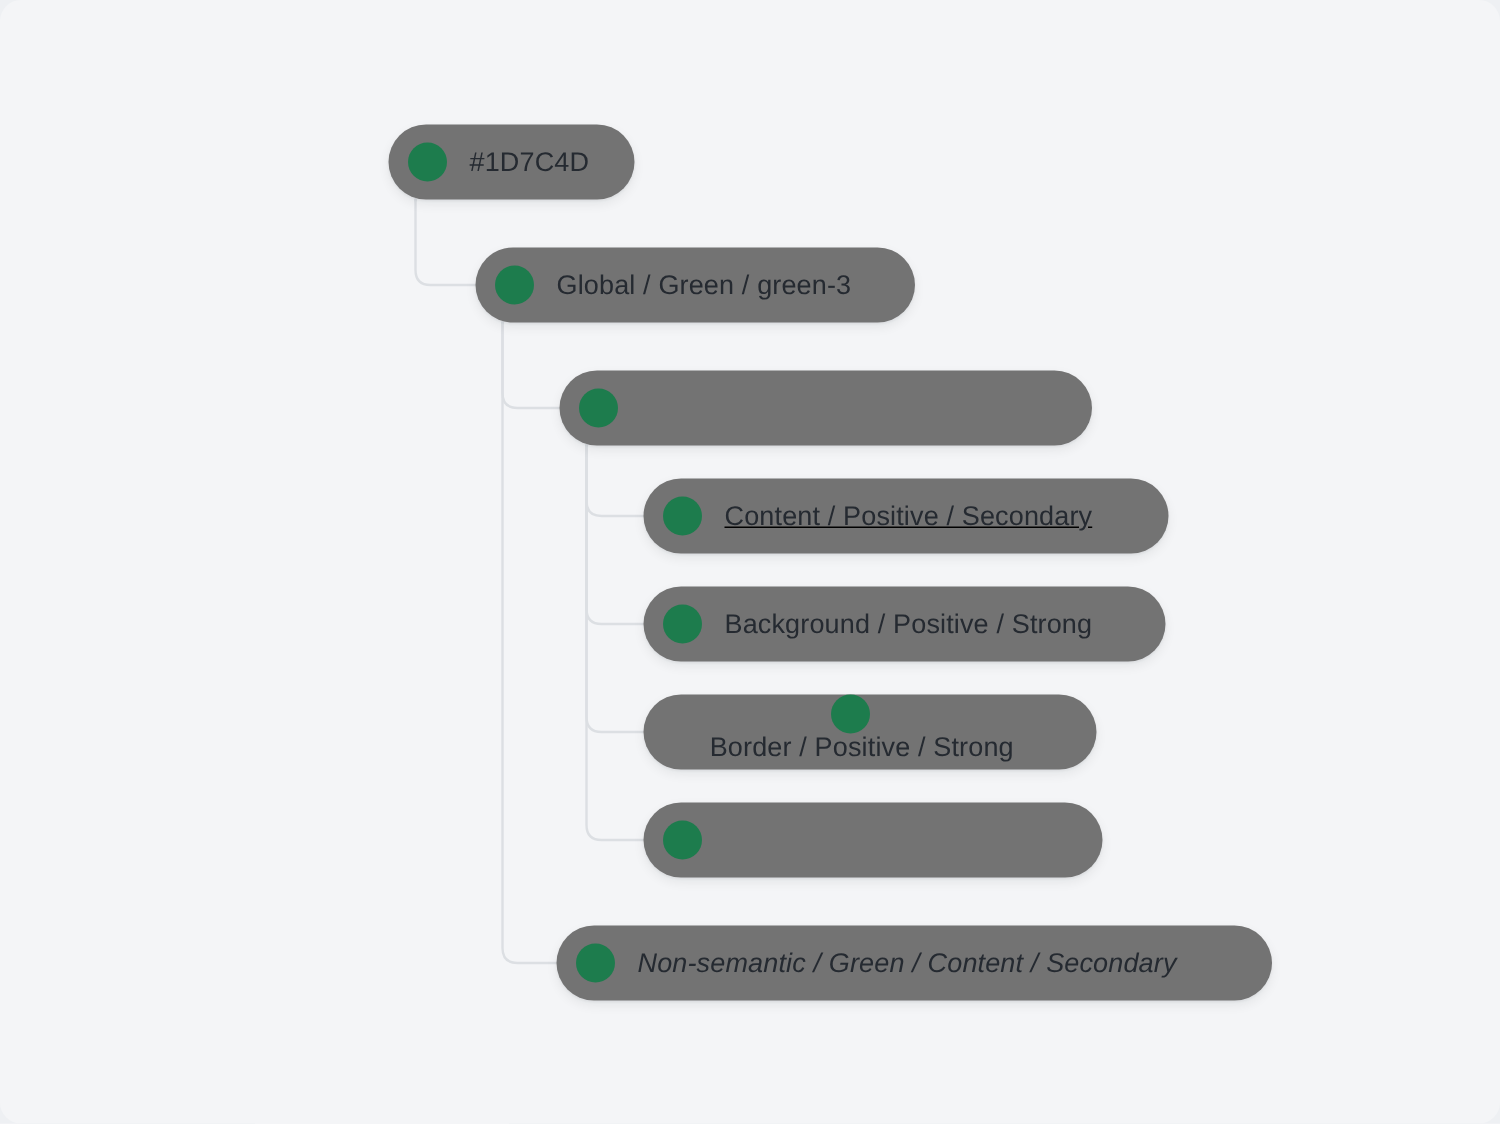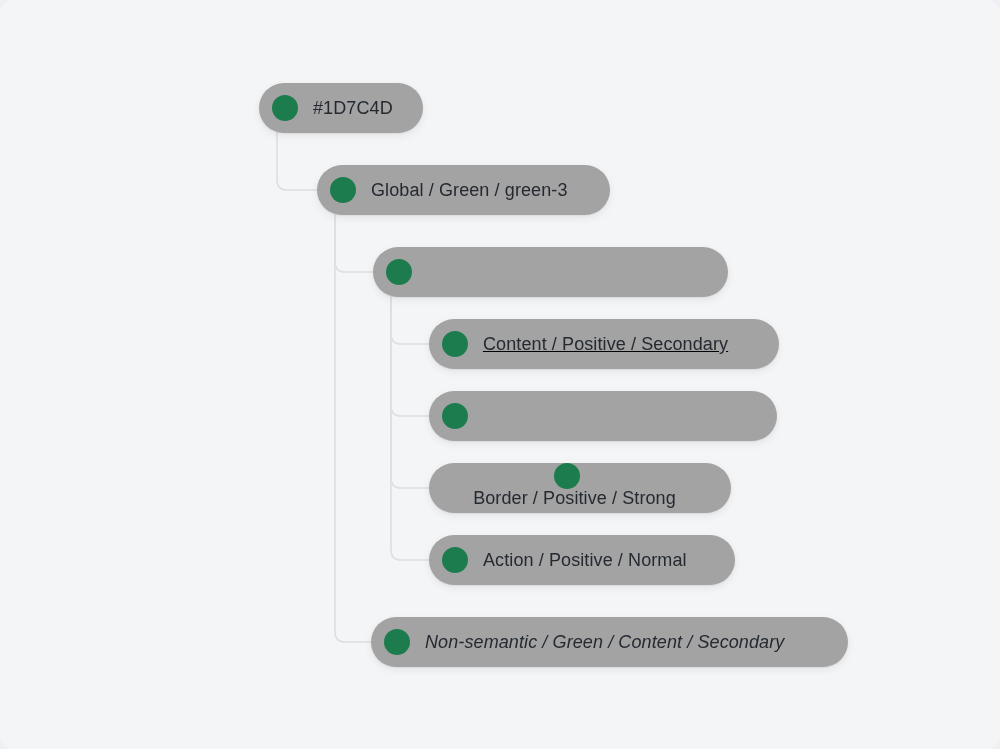--- a/index.html
+++ b/index.html
@@ -43,21 +43,21 @@
     stroke-linejoin: round;
   }
 
   
   .node {
     position: absolute;
     display: flex;
     align-items: center;
     height: 50px;
     box-sizing: border-box;
-    background: #a3a3a3;
+    background: #737373;
     border-radius: 25px;
     padding: 0 24px 0 13px;
     box-shadow:
       0 1px 2px rgba(18, 24, 33, 0.06),
       0 3px 8px rgba(18, 24, 33, 0.07);
     white-space: nowrap;
   }
   .node .swatch {
     width: 26px;
     height: 26px;
@@ -104,28 +104,28 @@
       </div>
       <div class="node" style="left: 373px; top: 247px; width: 355px;">
         <span class="swatch" style="background: rgb(29, 124, 77);"></span>
       </div>
       <div class="node" style="left: 429px; top: 319px; width: 350px; text-decoration: underline;">
         <span class="swatch" style="background: rgb(29, 124, 77);"></span>
         <span class="label">Content / Positive / Secondary</span>
       </div>
       <div class="node" style="left: 429px; top: 391px; width: 348px;">
         <span class="swatch" style="background: rgb(29, 124, 77);"></span>
+        <span class="label">Background / Positive / Strong</span>
       </div>
       <div class="node" style="left: 429px; top: 463px; width: 302px; flex-direction: column;">
         <span class="swatch" style="background: rgb(29, 124, 77);"></span>
         <span class="label">Border / Positive / Strong</span>
       </div>
       <div class="node" style="left: 429px; top: 535px; width: 306px;">
         <span class="swatch" style="background: rgb(29, 124, 77);"></span>
-        <span class="label">Action / Positive / Normal</span>
       </div>
       <div class="node" style="left: 371px; top: 617px; width: 477px; font-style: italic;">
         <span class="swatch" style="background: rgb(29, 124, 77);"></span>
         <span class="label">Non-semantic / Green / Content / Secondary</span>
       </div>
     </div>
 
 </div>
 
 </body></html>

